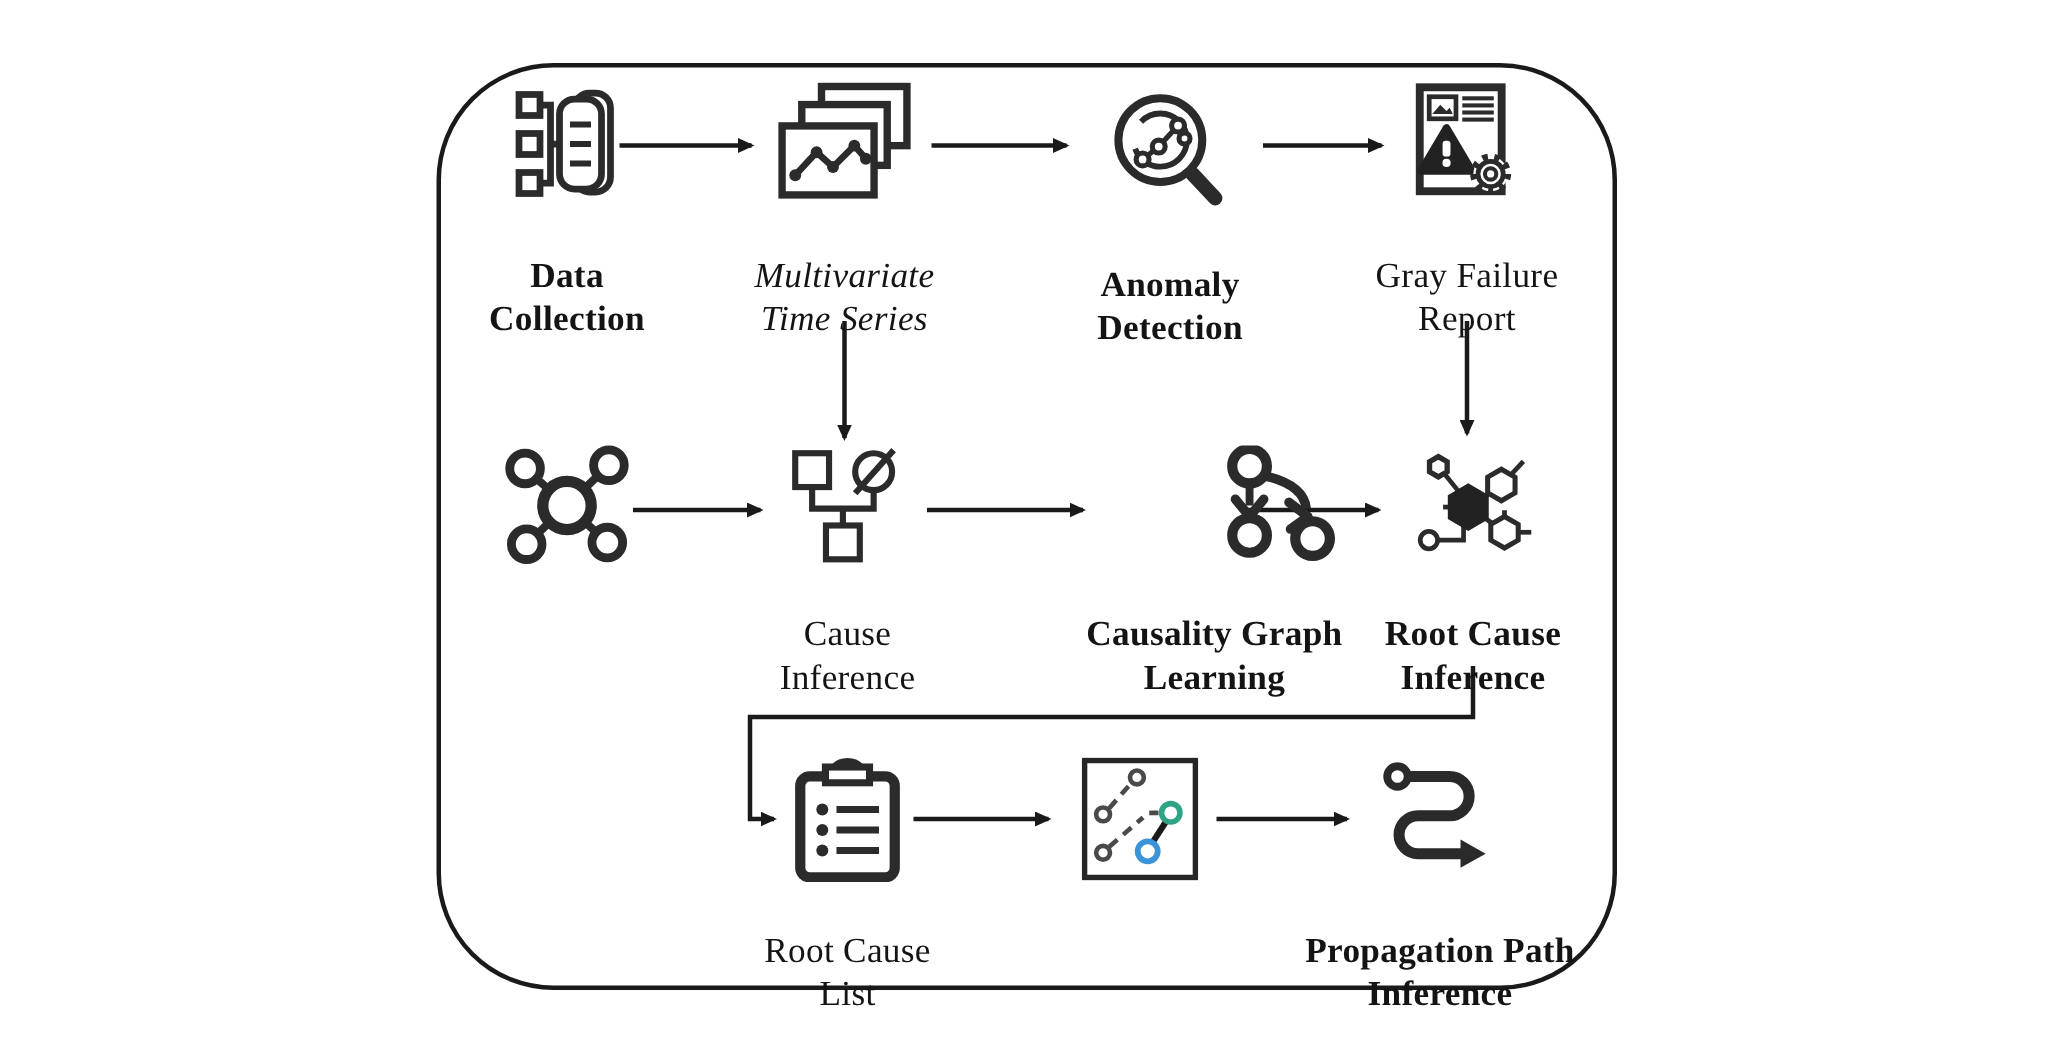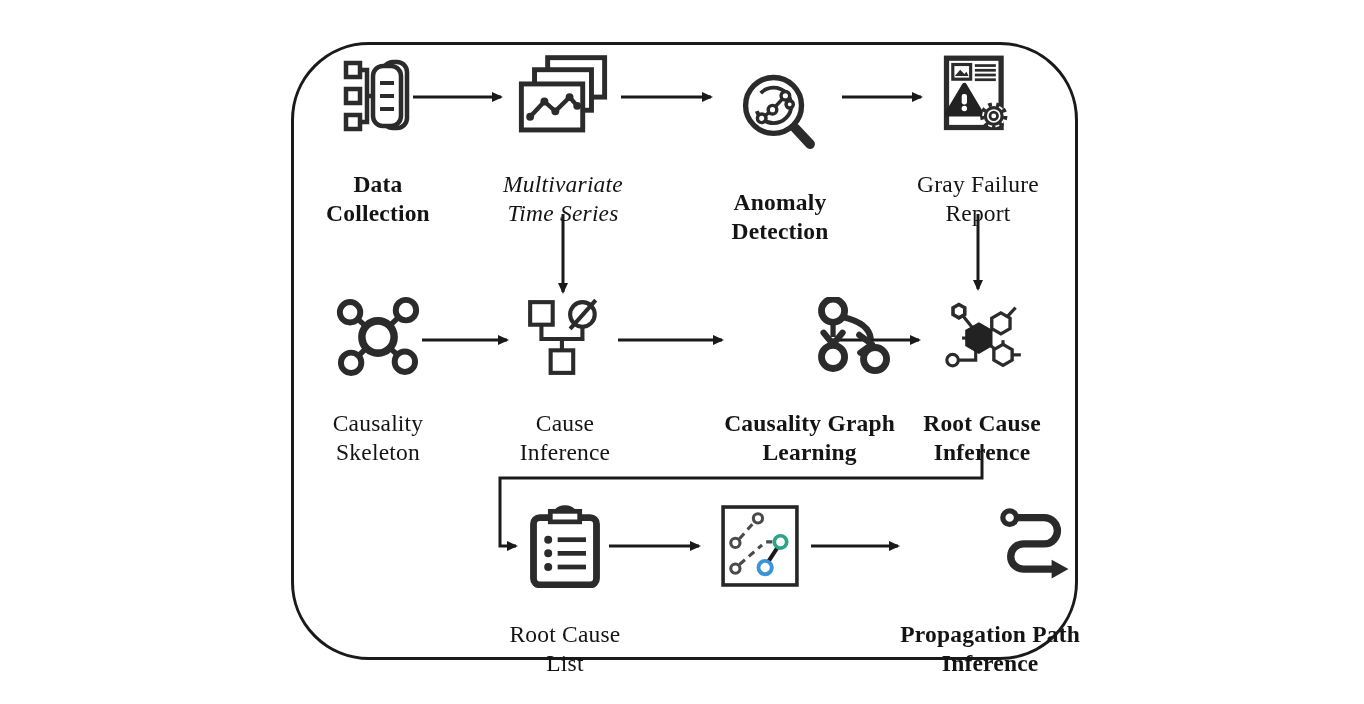--- a/index.html
+++ b/index.html
@@ -89,21 +89,21 @@
           <circle cx="35" cy="52" r="3.6"></circle>
             <circle cx="48" cy="39" r="3.6"></circle>
             <circle cx="55" cy="47" r="3.6"></circle>
         </g>
       </svg>
     </div>
     <div class="node-label">Multivariate
 Time Series</div>
   </div>
 
-  <div class="node r1 bold" style="left:670px; top:68px; width:220px;align-items:center;">
+  <div class="node r1 bold" style="left:670px; top:56px; width:220px;align-items:center;">
     <div class="icon-wrap">
       <svg class="icon" width="86" height="86" viewBox="0 0 80 80">
         <circle cx="34" cy="32" r="26" fill="none" stroke="#2b2b2b" stroke-width="5"></circle>
         <line x1="54" y1="53" x2="68" y2="68" stroke="#2b2b2b" stroke-width="9" stroke-linecap="round"></line>
         <circle cx="34" cy="32" r="16.5" fill="none" stroke="#2b2b2b" stroke-width="3.6" stroke-dasharray="56 18" stroke-dashoffset="10"></circle>
         <g fill="none" stroke="#2b2b2b" stroke-width="3.2">
           <path d="M23,44 L33,36 L45,23 M45,23 L49,31"></path>
         </g>
         <g fill="#fff" stroke="#2b2b2b" stroke-width="3.2">
           <circle cx="23" cy="44" r="4"></circle>
@@ -154,22 +154,20 @@
         </g>
         <circle cx="40" cy="38" r="15" fill="#fff" stroke="#2b2b2b" stroke-width="7"></circle>
         <g fill="#fff" stroke="#2b2b2b" stroke-width="5.5">
           <circle cx="14" cy="15" r="9.5"></circle>
             <circle cx="66" cy="13" r="9.5"></circle>
           <circle cx="15" cy="62" r="9.5"></circle>
             <circle cx="65" cy="61" r="9.5"></circle>
         </g>
       </svg>
     </div>
-    <div class="node-label">Causality
-Skeleton</div>
   </div>
 
   <div class="node r2" style="left:455px; top:293px; width:220px;">
     <div class="icon-wrap">
       <svg class="icon" width="82" height="80" viewBox="0 0 80 78">
         <g fill="none" stroke="#2b2b2b" stroke-width="4">
           <path d="M17,27 V41 H57 V29 M37,41 V52"></path>
           <rect x="6" y="5" width="22" height="22" fill="#fff"></rect>
           <circle cx="57" cy="17" r="12" fill="#fff"></circle>
           <line x1="45" y1="31" x2="70" y2="3"></line>
@@ -260,21 +258,21 @@
           <circle cx="37" cy="13" r="4.5" stroke="#4a4a4a" stroke-width="3"></circle>
           <circle cx="15" cy="37" r="4.5" stroke="#4a4a4a" stroke-width="3"></circle>
           <circle cx="15" cy="62" r="4.5" stroke="#4a4a4a" stroke-width="3"></circle>
           <circle cx="59" cy="36" r="6" stroke="#2ea385" stroke-width="3.6"></circle>
           <circle cx="44" cy="61" r="6.5" stroke="#3b93d8" stroke-width="3.8"></circle>
         </g>
       </svg>
     </div>
   </div>
 
-  <div class="node r3 bold" style="left:840px; top:500px; width:240px;align-items:flex-end;">
+  <div class="node r3 bold" style="left:840px; top:500px; width:240px;">
     <div class="icon-wrap">
       <svg class="icon" width="84" height="80" viewBox="0 0 80 76">
         <path d="M21,11 H46 A12.5,12.5 0 0 1 46,36 H26 A12,12 0 0 0 26,60 H56" fill="none" stroke="#2a2a2a" stroke-width="7" stroke-linecap="round"></path>
         <polygon points="53,51 69,60 53,69" fill="#2a2a2a"></polygon>
         <circle cx="13" cy="11" r="6.5" fill="#fff" stroke="#2a2a2a" stroke-width="5"></circle>
       </svg>
     </div>
     <div class="node-label">Propagation Path
 Inference</div>
   </div>

